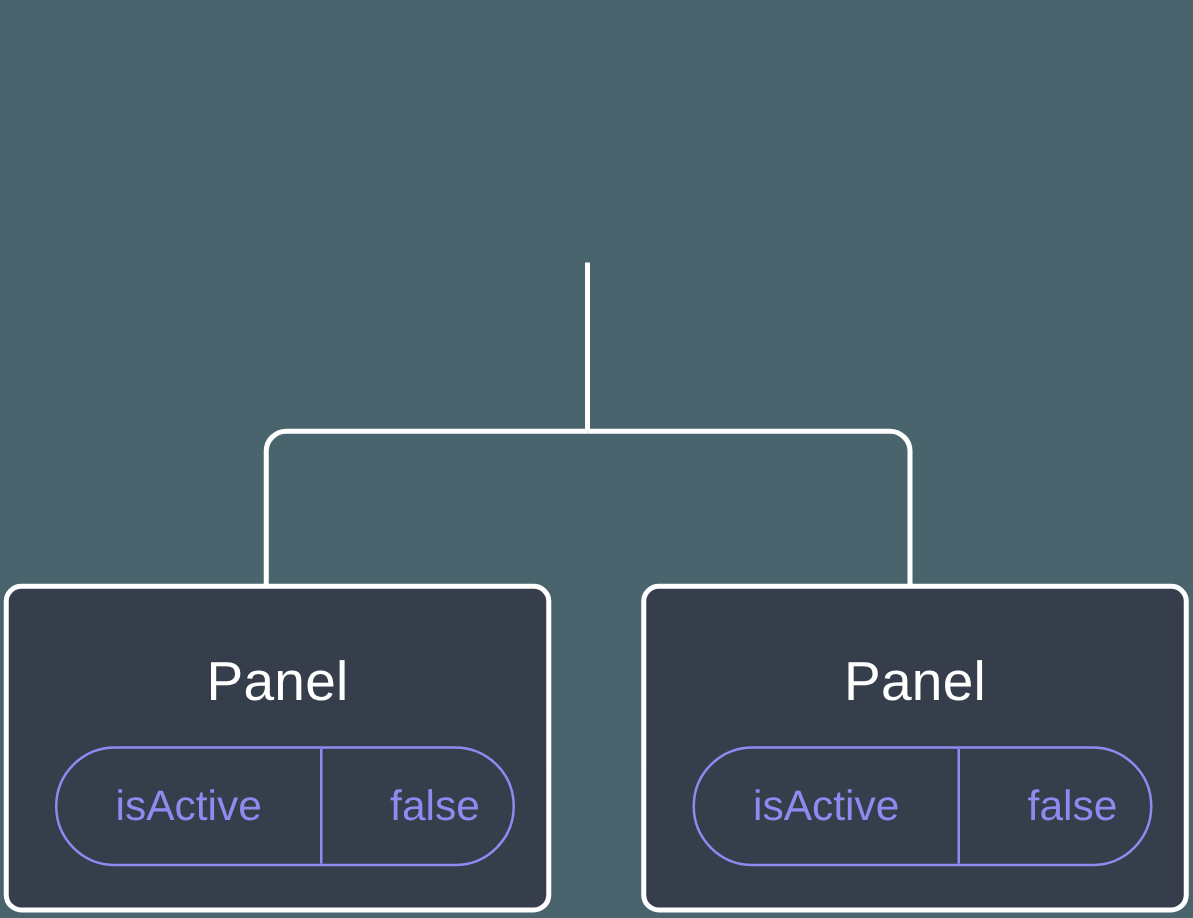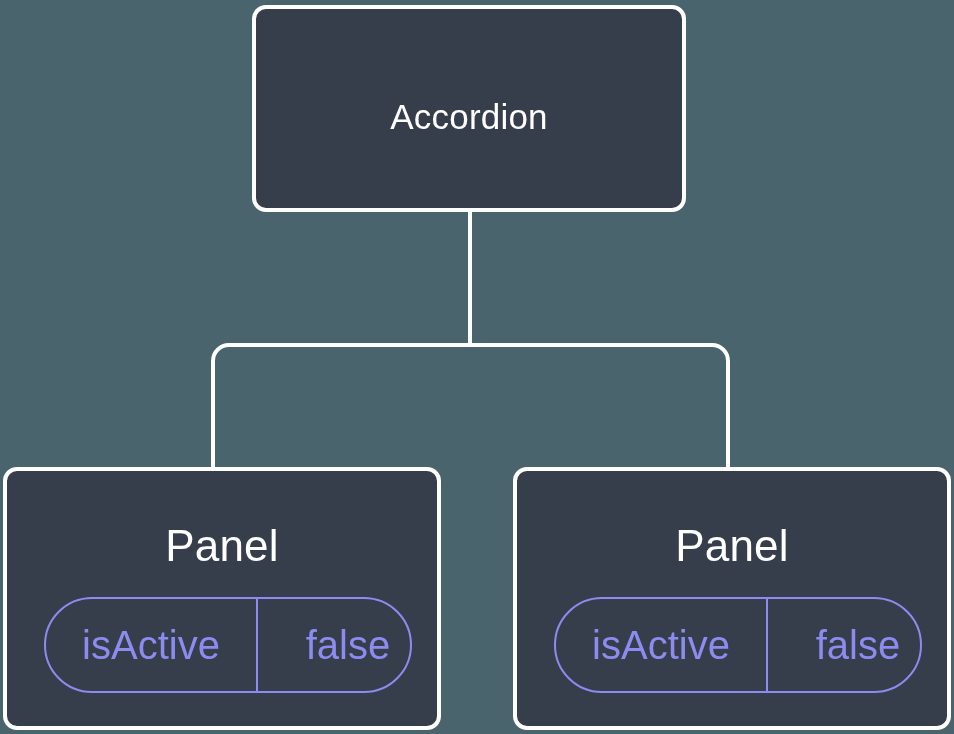--- a/index.html
+++ b/index.html
@@ -80,21 +80,21 @@
     border-radius: 48px;
     overflow: hidden;
   }
   #pill-0 { left: 37px;  top: 126px; width: 368px; }
   #pill-1 { left: 37px;  top: 126px; width: 368px; }
   .prop-key, .prop-val {
     display: flex;
     align-items: center;
     justify-content: center;
     color: #8c8cf0;
-    font-size: 40px;
+    font-size: 34px;
     white-space: nowrap;
   }
   .prop-key {
     width: 210px;
   }
   .prop-val {
     flex: 1;
     border-left: 2px solid #8c8cf0;
     padding-left: 28px;
   }
@@ -105,23 +105,20 @@
 <div id="stage">
 
   <svg id="edges" viewBox="0 0 954 734" width="954" height="734" fill="none">
 
     <path d="M 470 210 L 470 345" stroke="#ffffff" stroke-width="4" stroke-linecap="butt"></path>
 
     <path d="M 470 345 L 229 345 A 16 16 0 0 0 213 361 L 213 469" stroke="#ffffff" stroke-width="4" stroke-linecap="butt"></path>
     <path d="M 470 345 L 712 345 A 16 16 0 0 1 728 361 L 728 469" stroke="#ffffff" stroke-width="4" stroke-linecap="butt"></path>
   </svg>
 
-  <div class="node" id="node-root">
-    <div class="node-title">Accordion</div>
-  </div>
 
   <div class="node panel-node" id="node-panel-0">
     <div class="node-title">Panel</div>
     <div class="prop-pill" id="pill-0">
       <div class="prop-key">isActive</div>
       <div class="prop-val">false</div>
     </div>
   </div>
 
   <div class="node panel-node" id="node-panel-1">

